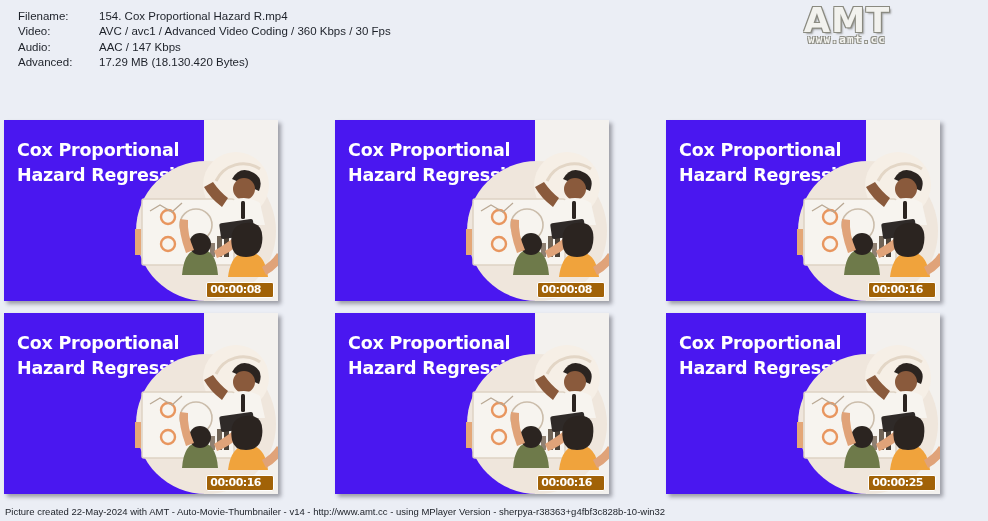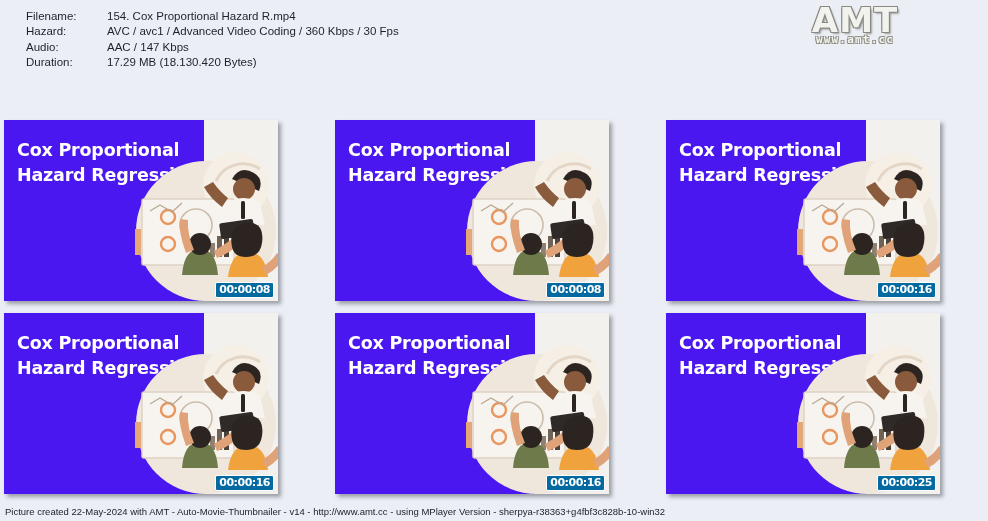--- a/index.html
+++ b/index.html
@@ -12,21 +12,21 @@
     height: 521px;
     overflow: hidden;
     font-family: "Liberation Sans", sans-serif;
     color: #20242c;
     position: relative;
   }
 
   
   .header {
     position: absolute;
-    left: 16px; top: 0;
+    left: 8px; top: 0;
     width: 896px;
     height: 118px;
     background: #ebeef5;
   }
   .meta-table {
     position: absolute;
     left: 10px;
     top: 9px;
     border-collapse: collapse;
   }
@@ -131,22 +131,22 @@
   }
   .ts {
     position: absolute;
     right: 4px;
     bottom: 3px;
     font-family: "DejaVu Sans", sans-serif;
     font-weight: bold;
     font-size: 11px;
     letter-spacing: -0.5px;
     color: #ffffff;
-    background: #0369a1;
-    padding: 1px 3px 2px 3px;
+    background: #a16207;
+    padding: 1px 12px 2px 3px;
     border: 1px solid #ffffff;
     border-radius: 2px;
     line-height: 11px;
   }
 
   
   .footer {
     position: absolute;
     left: 0;
     bottom: 0;
@@ -167,29 +167,29 @@
 <body>
 
 <div class="header">
   <table class="meta-table">
     <tbody>
       <tr>
         <td class="meta-label">Filename:</td>
         <td class="meta-value">154. Cox Proportional Hazard R.mp4</td>
       </tr>
       <tr>
-        <td class="meta-label">Hazard:</td>
+        <td class="meta-label">Video:</td>
         <td class="meta-value">AVC / avc1 / Advanced Video Coding / 360 Kbps / 30 Fps</td>
       </tr>
       <tr>
         <td class="meta-label">Audio:</td>
         <td class="meta-value">AAC / 147 Kbps</td>
       </tr>
       <tr>
-        <td class="meta-label">Duration:</td>
+        <td class="meta-label">Advanced:</td>
         <td class="meta-value">17.29 MB (18.130.420 Bytes)</td>
       </tr>
     </tbody>
   </table>
 
   <div class="logo">
     <div class="logo-amt">AMT</div>
     <div class="logo-url">www.amt.cc</div>
   </div>
 </div>

